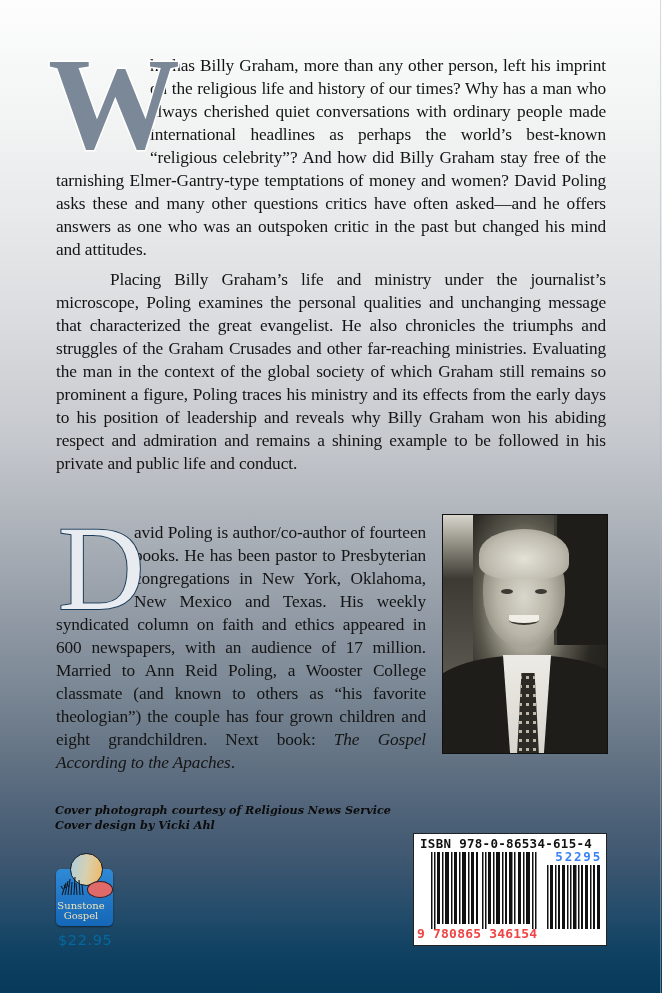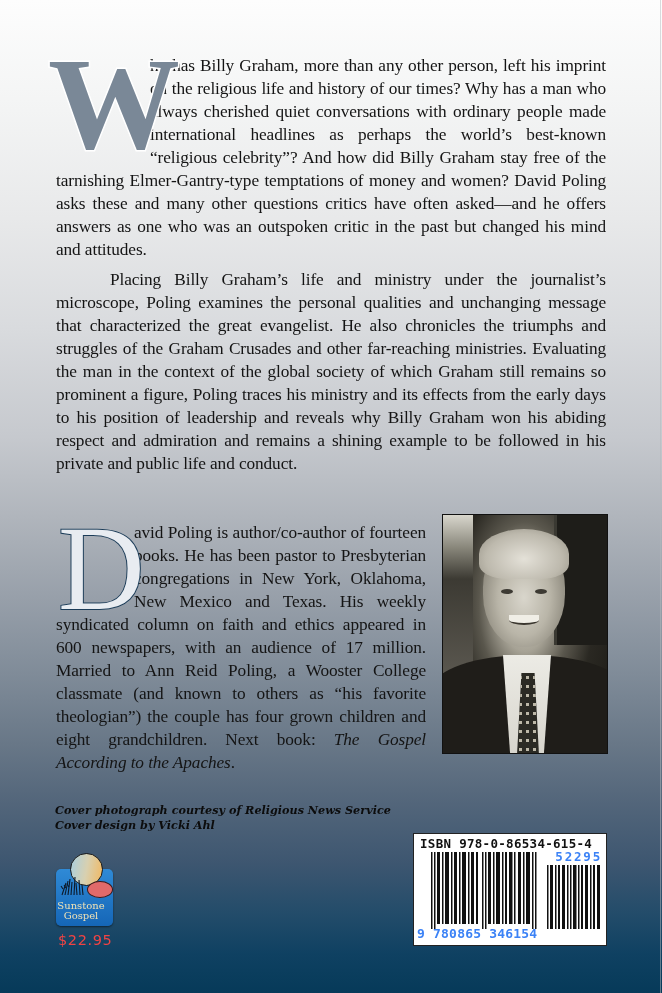--- a/index.html
+++ b/index.html
@@ -93,40 +93,40 @@
     position: absolute; left: 31px; top: 28px; width: 24px; height: 15px; border-radius: 50%;
     background: #e06a6a; border: 1px solid #3a1a1a; z-index: 2;
   }
   .logo .grass { position: absolute; left: 4px; top: 22px; width: 30px; height: 22px; z-index: 3; }
   .logo .name {
     position: absolute; left: 0; top: 48px; width: 50px; text-align: center;
     font-family: "DejaVu Serif", serif; font-size: 10px; line-height: 10px; color: #efe2b6; z-index: 3;
   }
   .price {
     position: absolute; left: 58px; top: 932px; font-family: "DejaVu Sans", sans-serif;
-    font-size: 14.5px; color: #ef4444; letter-spacing: 0.6px;
+    font-size: 14.5px; color: #0369a1; letter-spacing: 0.6px;
   }
 
   .barcode-box {
     position: absolute; left: 413px; top: 833px; width: 194px; height: 113px;
     background: #fff; border: 1px solid #222; box-sizing: border-box;
   }
   .isbn-top {
     position: absolute; left: 6px; top: 2px; font-family: "DejaVu Sans Mono", monospace;
     font-size: 12.5px; letter-spacing: 0.3px; color: #111; font-weight: bold;
   }
   .addon-num {
     position: absolute; right: 4px; top: 15px; font-family: "DejaVu Sans Mono", monospace;
     font-size: 12.5px; letter-spacing: 1.8px; color: #3b82f6; font-weight: bold;
   }
   .bars-main { position: absolute; left: 17px; top: 18px; width: 110px; height: 77px; }
   .bars-addon { position: absolute; left: 133px; top: 31px; width: 55px; height: 64px; }
   .isbn-bottom {
     position: absolute; left: 3px; top: 92px; font-family: "DejaVu Sans Mono", monospace;
-    font-size: 13px; color: #3b82f6; font-weight: bold; white-space: pre; letter-spacing: 0.2px;
+    font-size: 13px; color: #ef4444; font-weight: bold; white-space: pre; letter-spacing: 0.2px;
   }
 </style>
 </head>
 <body>
 
 <div class="edge-line"></div>
 
 <div class="text p1">
   <div class="dropcap-w">
       <span>W</span>

